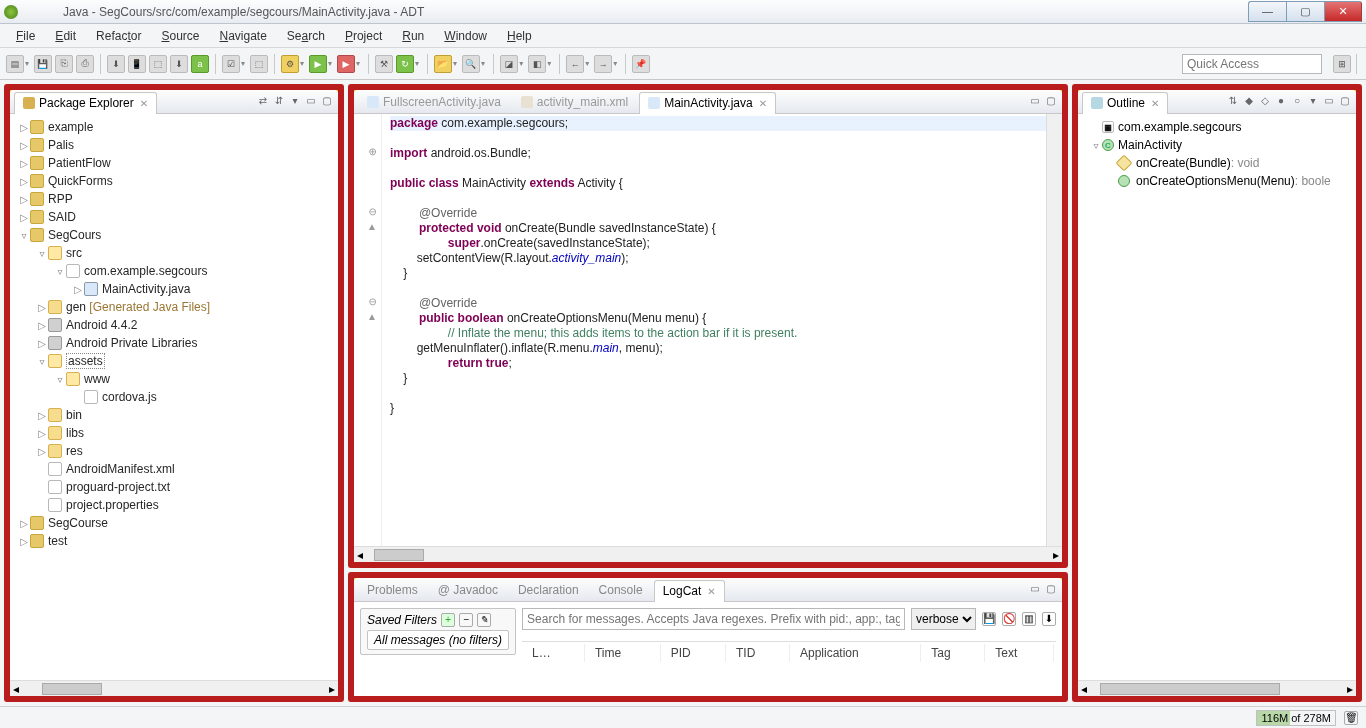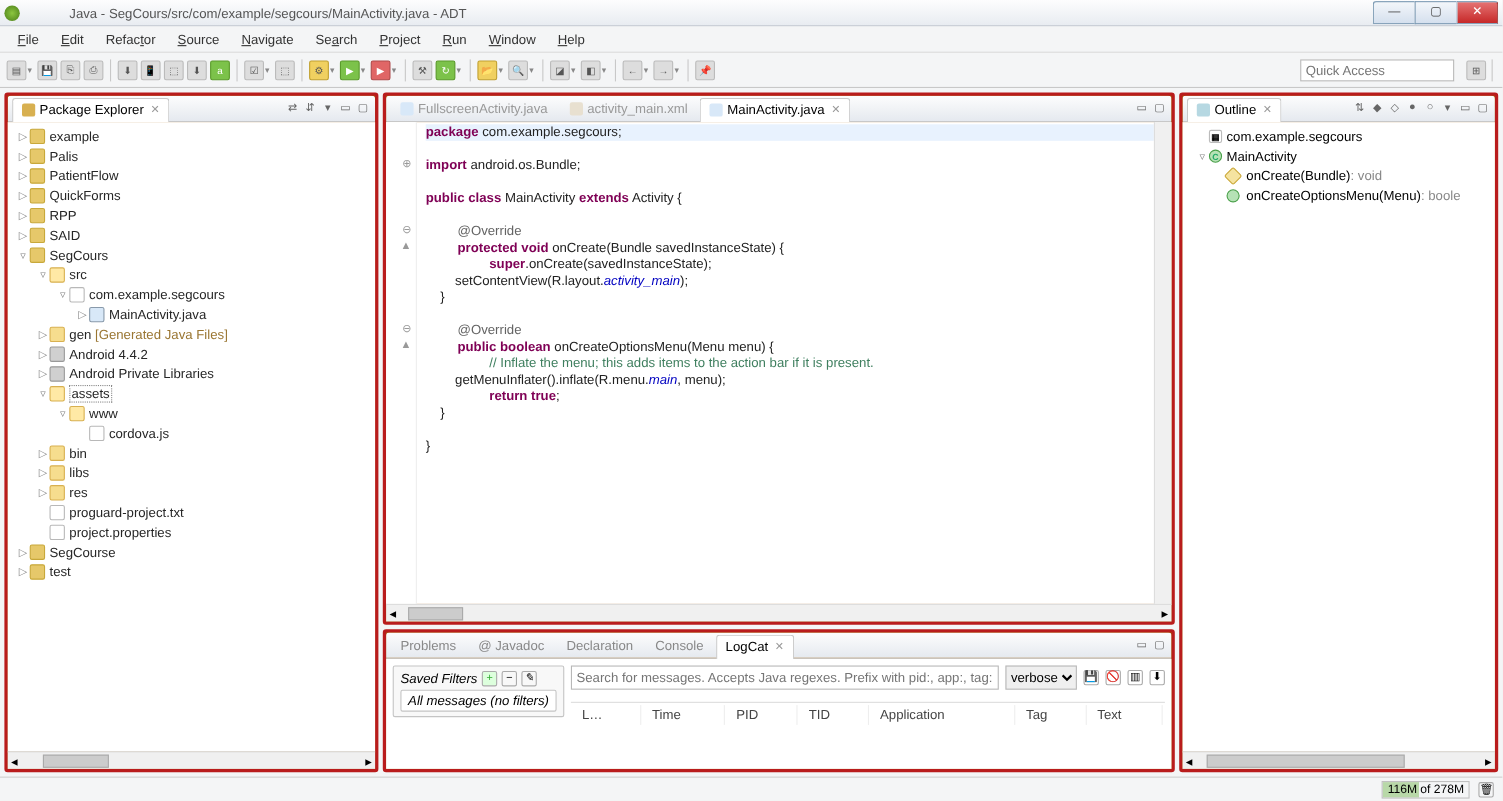--- a/index.html
+++ b/index.html
@@ -28,21 +28,21 @@
 .tb-sep { width: 1px; height: 20px; background: #c8c8c8; margin: 0 3px; flex-shrink:0;}
 .toolbar .dd{font-size:8px;color:#888;margin-left:-2px;margin-right:2px;}
 .quick-access { margin-left: auto; width: 140px; height: 20px; border: 1px solid #b8b8b8; padding: 0 4px; color: #999; background: #fff; }
 .persp-btns { display: flex; gap: 2px; align-items: center; margin-left: 8px; }
 .persp { padding: 2px 6px; border: 1px solid transparent; border-radius: 2px; display: flex; align-items: center; gap: 3px; cursor: default; }
 .persp.active { background: linear-gradient(#fdfdfd, #e8ecf1); border-color: #b0b8c2; }
 .persp .pi { width: 12px; height: 12px; border-radius: 2px; }
 
 
 .main { flex: 1; display: flex; background: #f4f5f6; padding: 4px; gap: 4px; min-height: 0; }
-.panel { background: #a16207; border: 3px solid #b91c1c; border-radius: 3px; display: flex; flex-direction: column; min-height: 0; }
+.panel { background: #eab308; border: 6px solid #b91c1c; border-radius: 3px; display: flex; flex-direction: column; min-height: 0; }
 .panel-tabs { height: 24px; background: linear-gradient(#fdfdfd,#e5e9ef); border-bottom: 1px solid #c8c8c8; display: flex; align-items: center; padding: 0 4px; gap: 2px; border-radius: 3px 3px 0 0;}
 .ptab { padding: 0 8px; height: 22px; display: flex; align-items: center; gap: 4px; border: 1px solid transparent; border-bottom: none; border-radius: 3px 3px 0 0; }
 .ptab.active { background: #fff; border-color: #c8c8c8; position: relative; top: 1px; }
 .ptab .ti { width: 12px; height: 12px; border-radius: 2px; }
 .ptab .close { font-size: 10px; color: #999; margin-left: 2px; }
 .panel-tabs .spacer { flex: 1; }
 .panel-tabs .mini { width: 14px; height: 14px; font-size: 10px; color: #666; text-align: center; cursor: default; }
 
 .panel-body { flex: 1; overflow: auto; background: #fff; min-height: 0; }
 
@@ -297,20 +297,25 @@
             </div>
             <div class="tree-row" style="padding-left: 26px;">
               <span class="twisty">▷</span>
               <span class="ticon ic-folder"></span>
               <span class="lbl">libs</span>
             </div>
             <div class="tree-row" style="padding-left: 26px;">
               <span class="twisty">▷</span>
               <span class="ticon ic-folder"></span>
               <span class="lbl">res</span>
+            </div>
+            <div class="tree-row" style="padding-left: 26px;">
+              <span class="twisty"></span>
+              <span class="ticon ic-file"></span>
+              <span class="lbl">AndroidManifest.xml</span>
             </div>
             <div class="tree-row" style="padding-left: 26px;">
               <span class="twisty"></span>
               <span class="ticon ic-file"></span>
               <span class="lbl">proguard-project.txt</span>
             </div>
             <div class="tree-row" style="padding-left: 26px;">
               <span class="twisty"></span>
               <span class="ticon ic-file"></span>
               <span class="lbl">project.properties</span>

